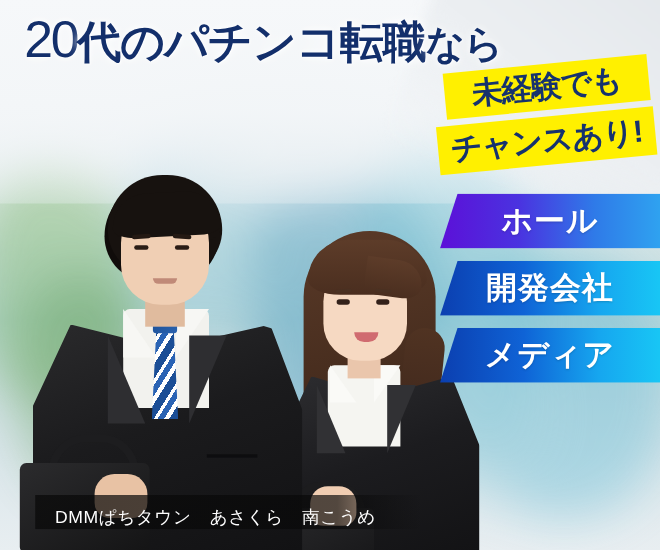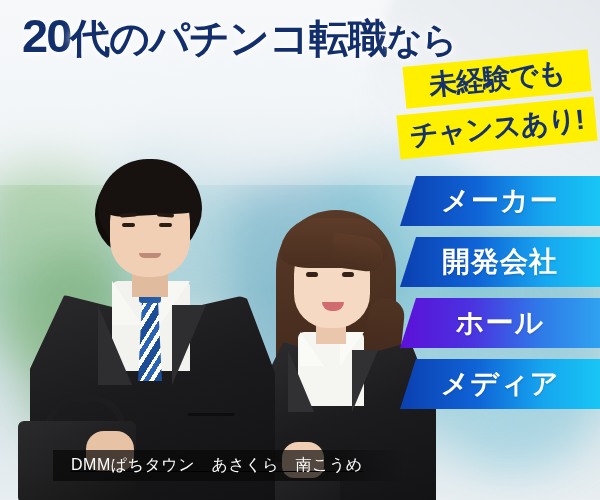--- a/index.html
+++ b/index.html
@@ -203,21 +203,21 @@
     font-size: 40px;
     font-weight: 700;
     color: #132f6b;
     letter-spacing: -1px;
     line-height: 1;
     white-space: nowrap;
     text-shadow: 0 0 7px rgba(255,255,255,.95), 0 0 14px rgba(255,255,255,.8), 1px 1px 0 rgba(255,255,255,.6);
   }
   .headline-top .num {
     font-size: 47px;
-    font-weight: 700;
+    font-weight: 400;
     letter-spacing: -2px;
   }
   .headline-top .tail { font-size: 35px; }
 
   .logo {
     margin-top: 6px;
     font-size: 62px;
     font-weight: 700;
     font-style: italic;
     letter-spacing: -1px;
@@ -296,29 +296,28 @@
     font-size: 28px;
     font-weight: 700;
     letter-spacing: 1px;
     text-shadow: 0 1px 2px rgba(0,0,0,.18);
     white-space: nowrap;
   }
 
   
   .caption {
     position: absolute;
-    left: 53px;
+    left: 32px;
     top: 450px;
     width: 352px;
     height: 31px;
     background: linear-gradient(90deg, rgba(8,8,8,.72) 0%, rgba(8,8,8,.68) 78%, rgba(8,8,8,0) 100%);
     display: flex;
-    align-items: center;
+    align-items: flex-end;
     z-index: 24;
-    text-decoration: underline;
   }
   .caption-text {
     color: #ffffff;
     font-size: 16px;
     font-weight: 400;
     padding-left: 18px;
     letter-spacing: .5px;
     white-space: nowrap;
   }
 </style>
@@ -397,29 +396,26 @@
   </div>
 
   <div class="badge badge-1">
     <span>未経験でも</span>
   </div>
   <div class="badge badge-2">
     <span>チャンスあり!</span>
   </div>
 
   <div class="cats">
-    <div class="cat cat-blue">
-      <span class="cat-label">メーカー</span>
+    <div class="cat cat-purple">
+      <span class="cat-label">ホール</span>
     </div>
     <div class="cat cat-blue">
       <span class="cat-label">開発会社</span>
     </div>
-    <div class="cat cat-purple">
-      <span class="cat-label">ホール</span>
-    </div>
     <div class="cat cat-blue">
       <span class="cat-label">メディア</span>
     </div>
   </div>
 
   <div class="caption">
     <span class="caption-text">DMMぱちタウン　あさくら　南こうめ</span>
   </div>
 
 </div>

